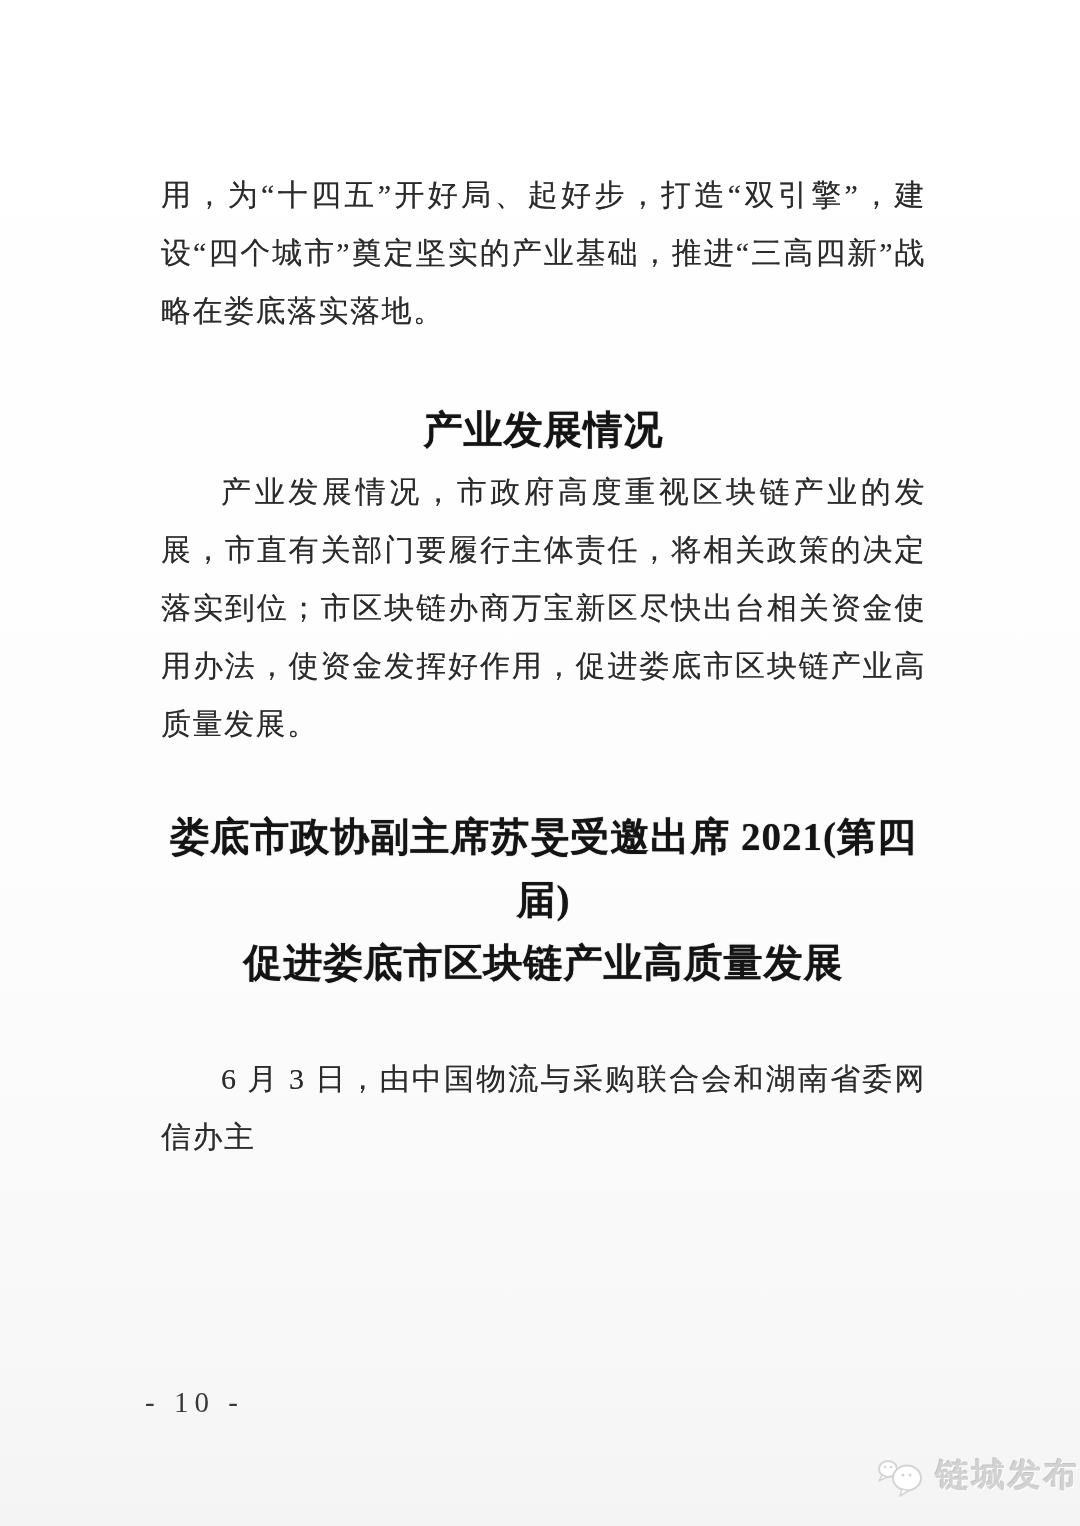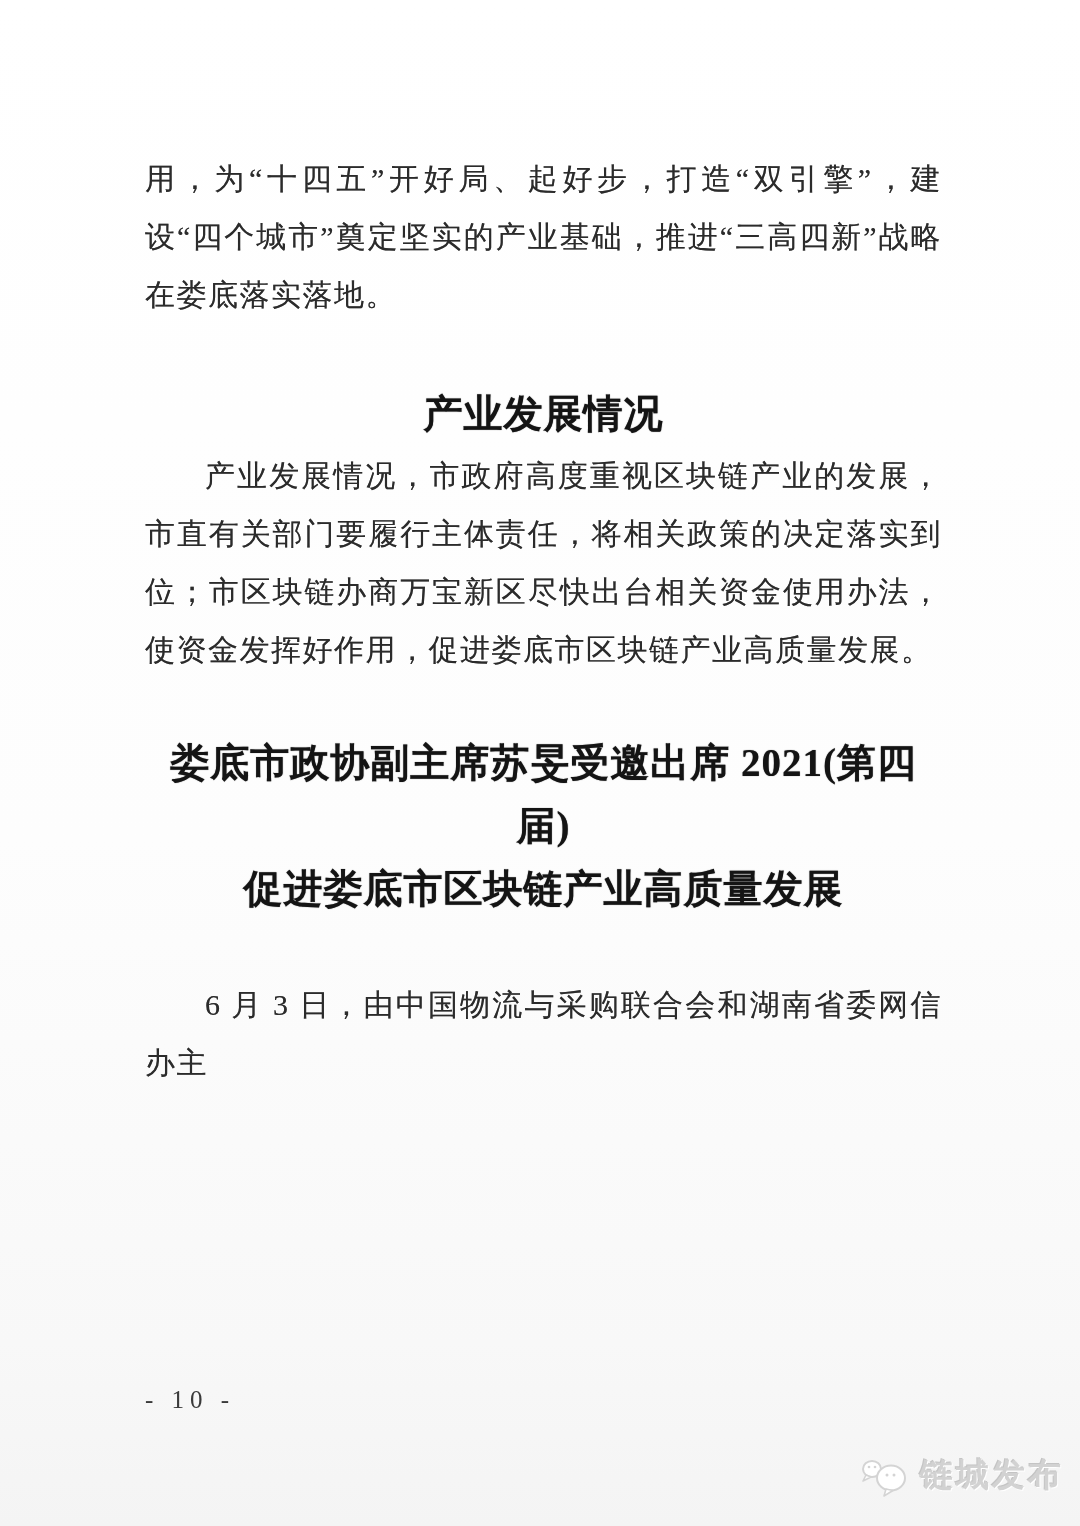--- a/index.html
+++ b/index.html
@@ -24,21 +24,21 @@
     position: absolute;
     left: 145px;
     right: 138px;
     top: 150px;
   }
   .body-par {
     font-size: 30px;
     line-height: 58px;
     letter-spacing: 1.5px;
     text-align: justify;
-    margin: 0;
+    margin: 16px;
     color: #2b2b2b;
     text-shadow: 0 0 0.6px rgba(40,40,40,0.55);
   }
   .indent {
     text-indent: 2em;
   }
   .doc-heading {
     font-size: 39px;
     font-weight: bold;
     color: #141414;
@@ -50,27 +50,27 @@
   }
   .heading-line { display: block; }
   .gap-a { margin-top: 58px; }   
   .gap-b { margin-top: 56px; }   
   .gap-c { margin-top: 2px; }    
   .gap-d { margin-top: 52px; }   
   .page-number {
     position: absolute;
     left: 145px;
     top: 1386px;
-    font-size: 25px;
+    font-size: 29px;
     letter-spacing: 6px;
     color: #3a3a3a;
   }
   .watermark {
     position: absolute;
-    right: 16px;
+    right: 0;
     bottom: 28px;
     display: flex;
     align-items: center;
     gap: 8px;
   }
   .watermark-label {
     font-size: 33px;
     font-weight: bold;
     letter-spacing: 3px;
     color: #d2d2d2;

